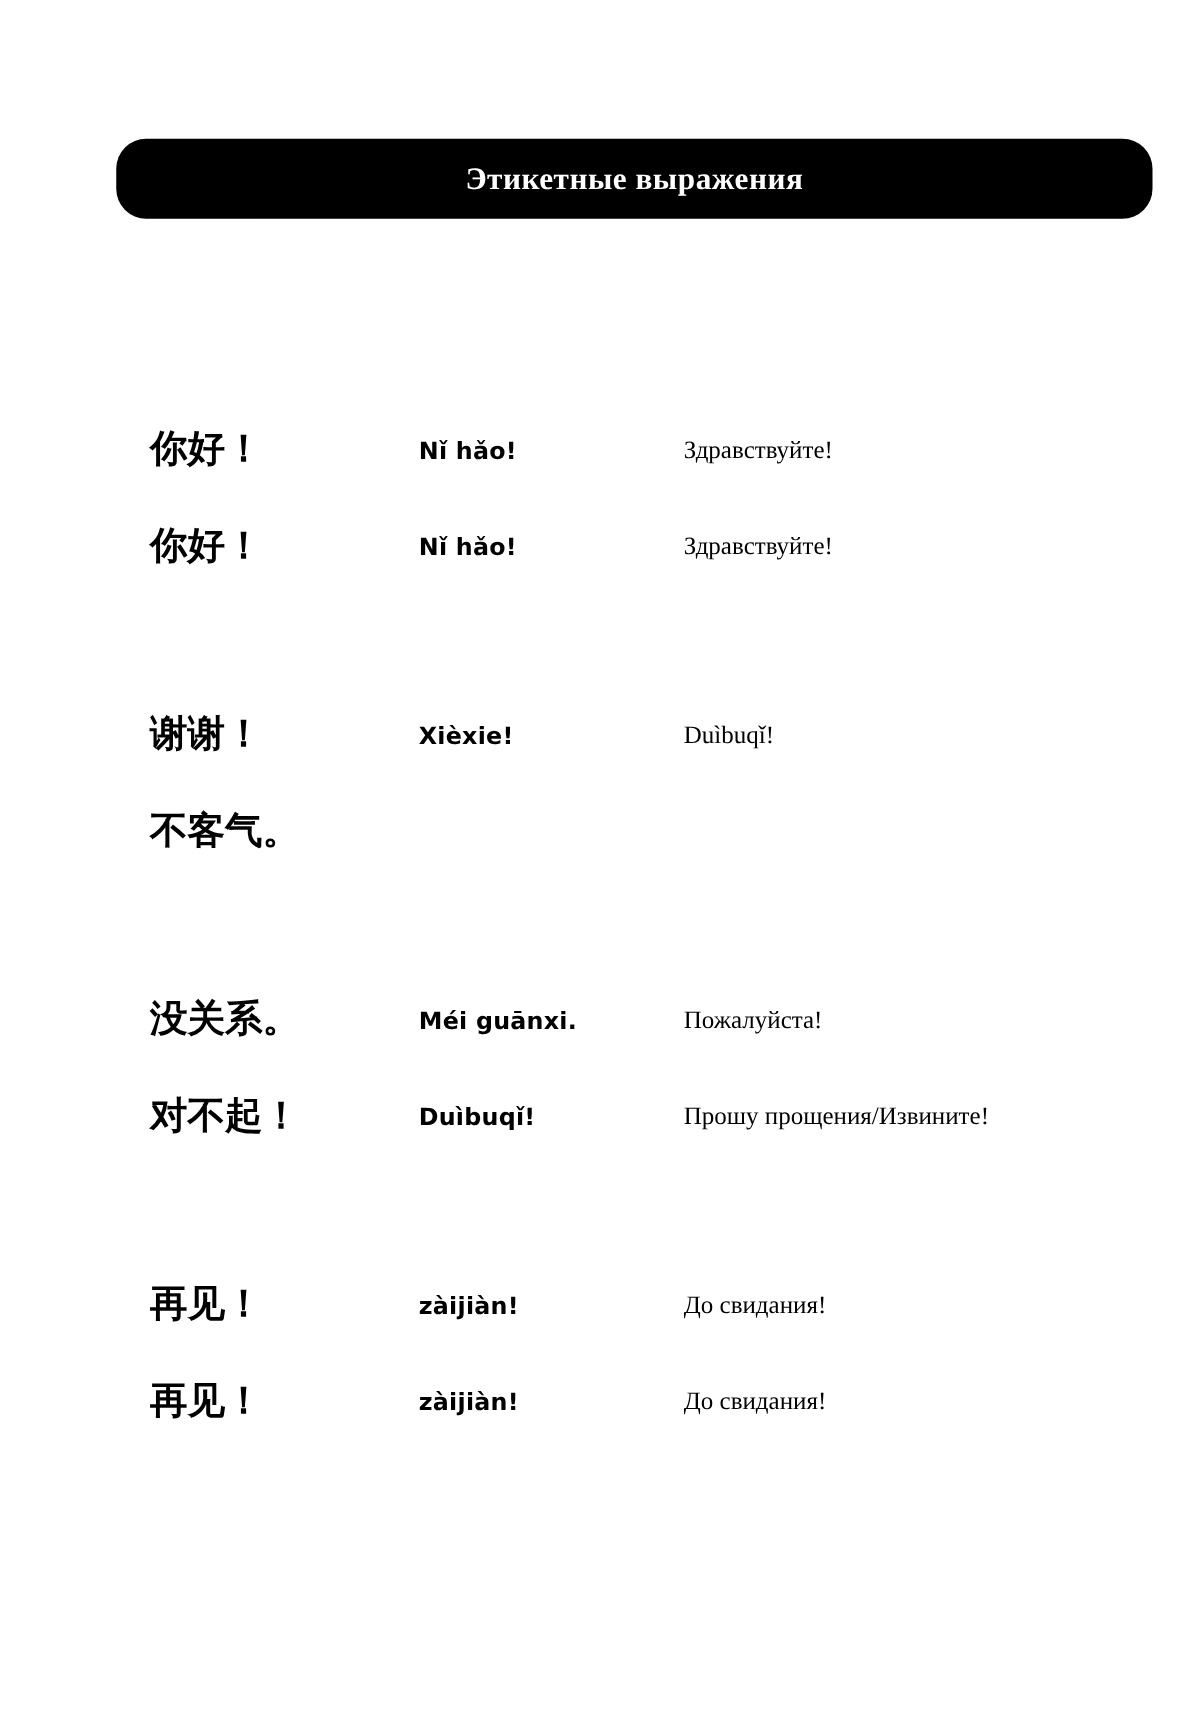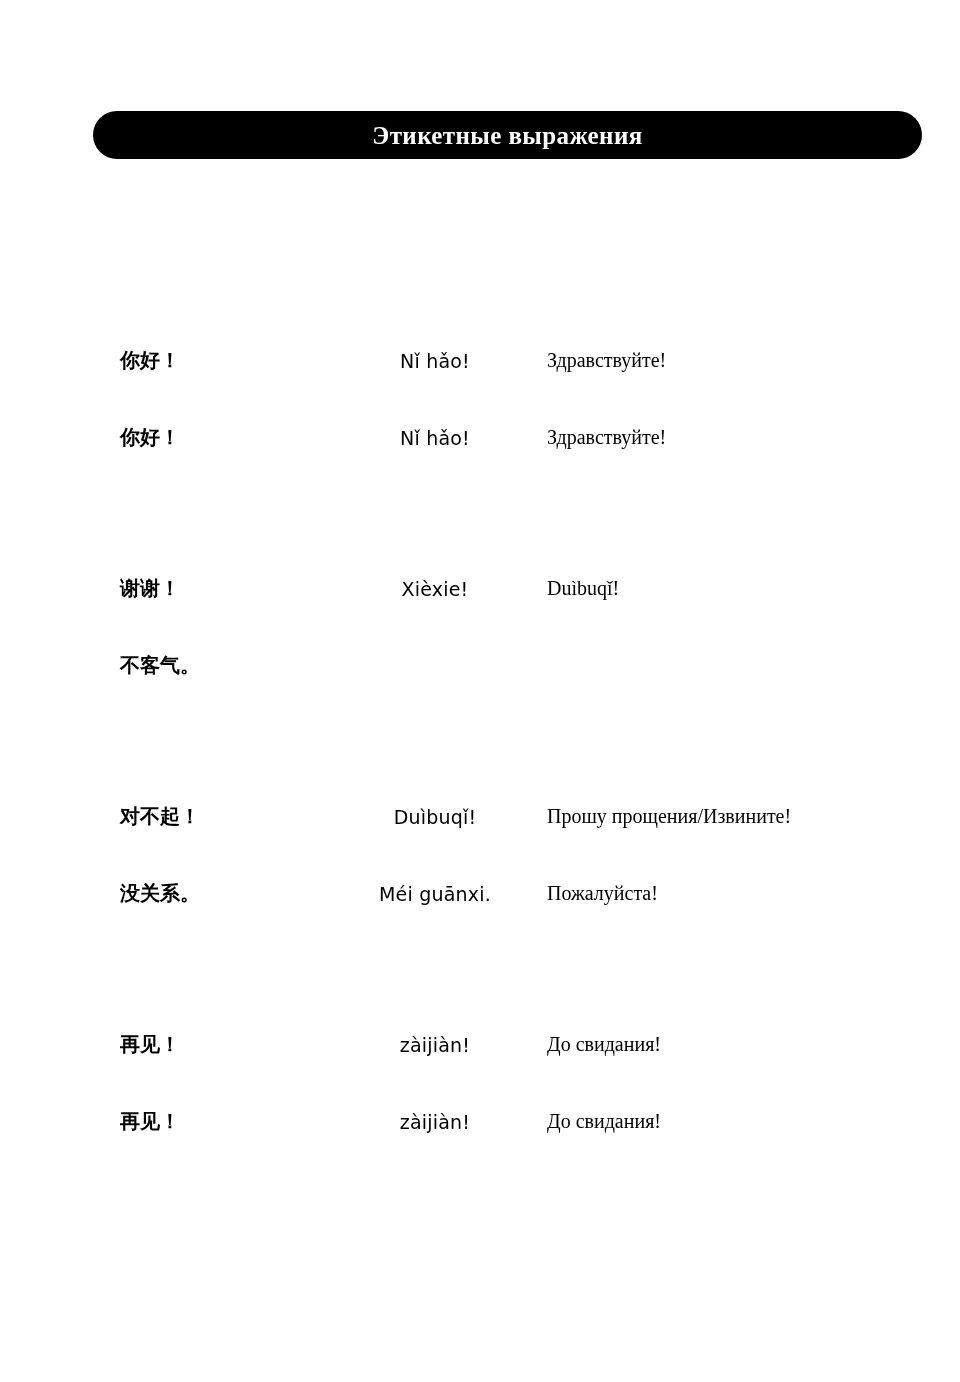--- a/index.html
+++ b/index.html
@@ -23,21 +23,21 @@
     width: 960px;
     height: 1382px;
   }
 
   
   .title-bar {
     position: absolute;
     left: 93px;
     top: 111px;
     width: 829px;
-    height: 48px;
+    height: 64px;
     background: #000000;
     border-radius: 24px;
     display: flex;
     align-items: center;
     justify-content: center;
   }
   .title-text {
     color: #ffffff;
     font-family: "Liberation Serif", "DejaVu Serif", serif;
     font-weight: bold;
@@ -66,38 +66,37 @@
     position: relative;
     height: 77px;
   }
 
   .col-hanzi {
     position: absolute;
     left: 120px;
     top: 0;
     width: 200px;
     font-family: "DejaVu Sans", "Liberation Sans", sans-serif;
-    font-size: 20px;
+    font-size: 30px;
     font-weight: bold;
     line-height: 40px;
     white-space: nowrap;
   }
 
   .col-pinyin {
     position: absolute;
     left: 335px;
     top: 4px;
     width: 200px;
     font-family: "DejaVu Sans", "Liberation Sans", sans-serif;
     font-size: 19px;
-    font-weight: normal;
+    font-weight: bold;
     line-height: 34px;
     letter-spacing: 0.2px;
     white-space: nowrap;
-    text-align: center;
   }
 
   .col-russian {
     position: absolute;
     left: 547px;
     top: 0;
     width: 400px;
     font-family: "Liberation Serif", "DejaVu Serif", serif;
     font-size: 20px;
     line-height: 40px;
@@ -134,28 +133,28 @@
         <span class="col-pinyin">Xièxie!</span>
         <span class="col-russian">Duìbuqǐ!</span>
       </div>
       <div class="phrase-row">
         <span class="col-hanzi">不客气。</span>
       </div>
     </div>
 
     <div class="group">
       <div class="phrase-row">
+        <span class="col-hanzi">没关系。</span>
+        <span class="col-pinyin">Méi guānxi.</span>
+        <span class="col-russian">Пожалуйста!</span>
+      </div>
+      <div class="phrase-row">
         <span class="col-hanzi">对不起！</span>
         <span class="col-pinyin">Duìbuqǐ!</span>
         <span class="col-russian">Прошу прощения/Извините!</span>
-      </div>
-      <div class="phrase-row">
-        <span class="col-hanzi">没关系。</span>
-        <span class="col-pinyin">Méi guānxi.</span>
-        <span class="col-russian">Пожалуйста!</span>
       </div>
     </div>
 
     <div class="group">
       <div class="phrase-row">
         <span class="col-hanzi">再见！</span>
         <span class="col-pinyin">zàijiàn!</span>
         <span class="col-russian">До свидания!</span>
       </div>
       <div class="phrase-row">

